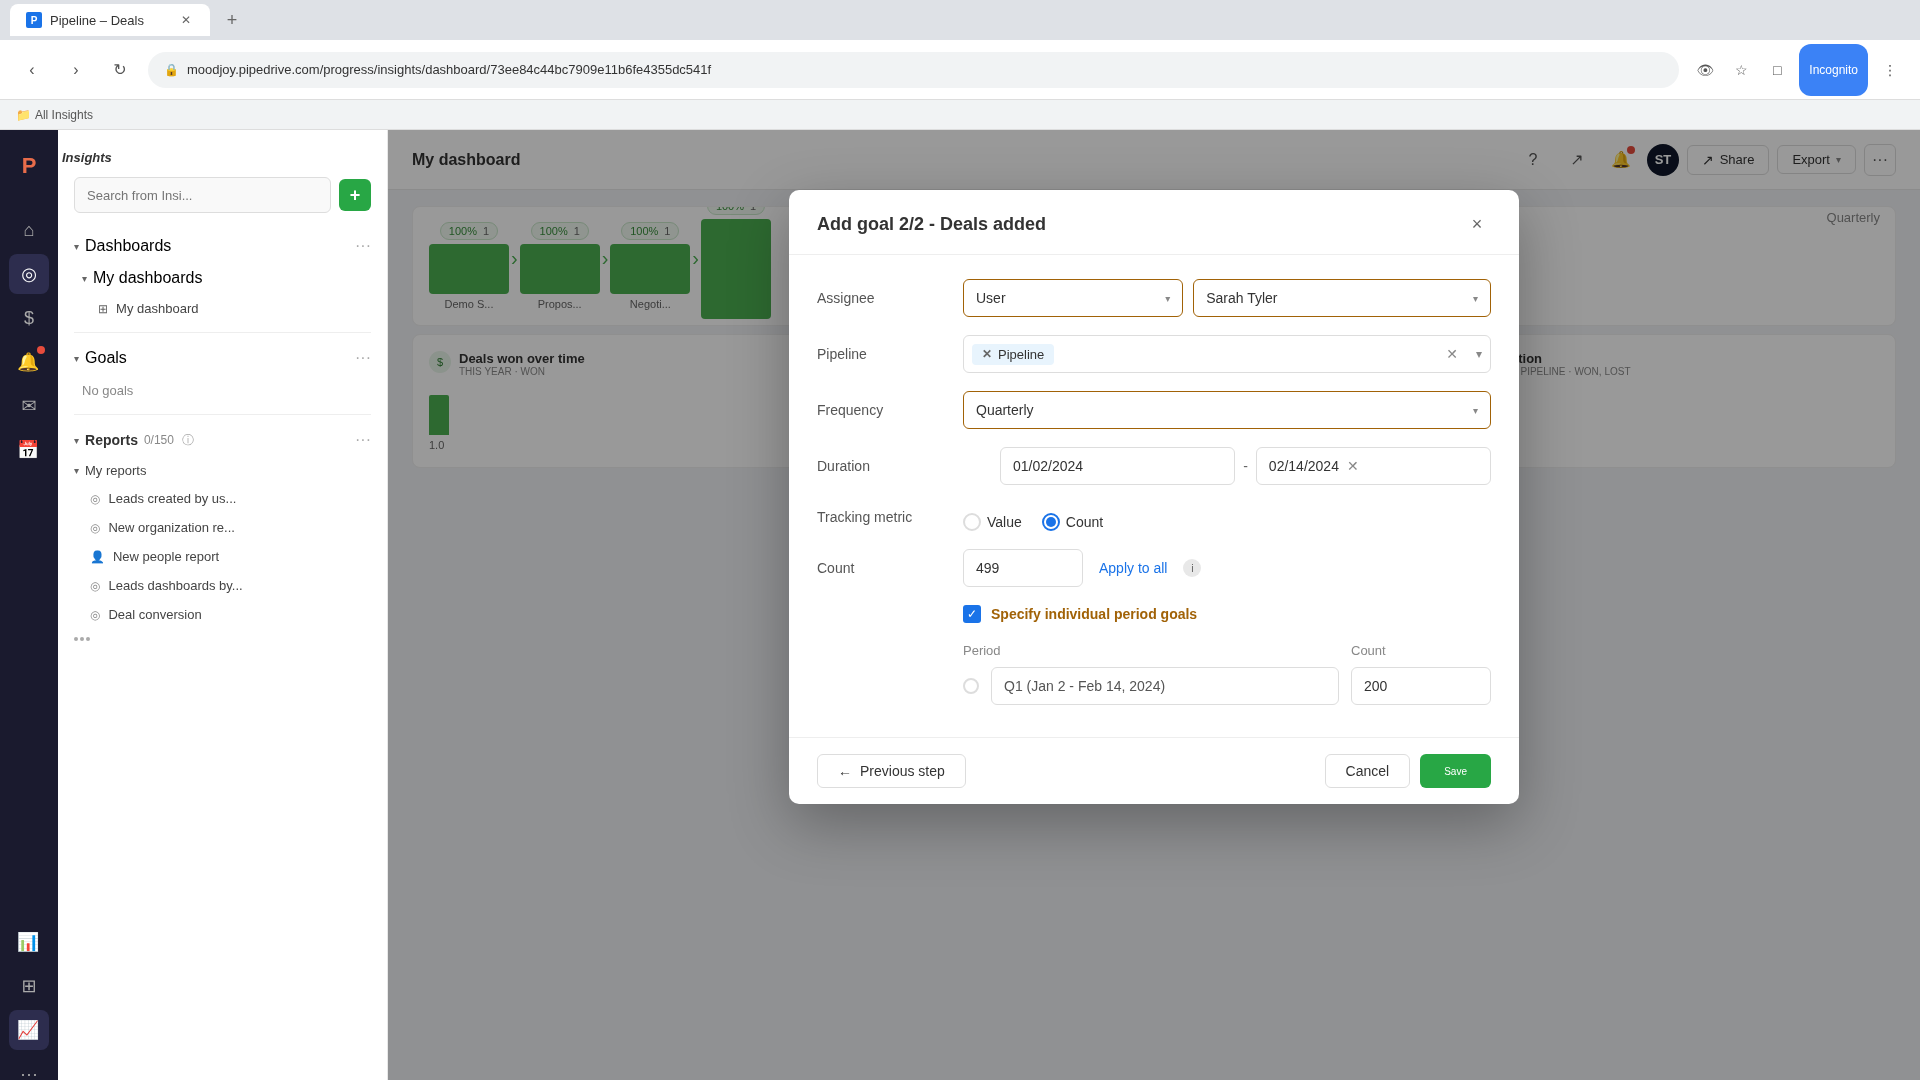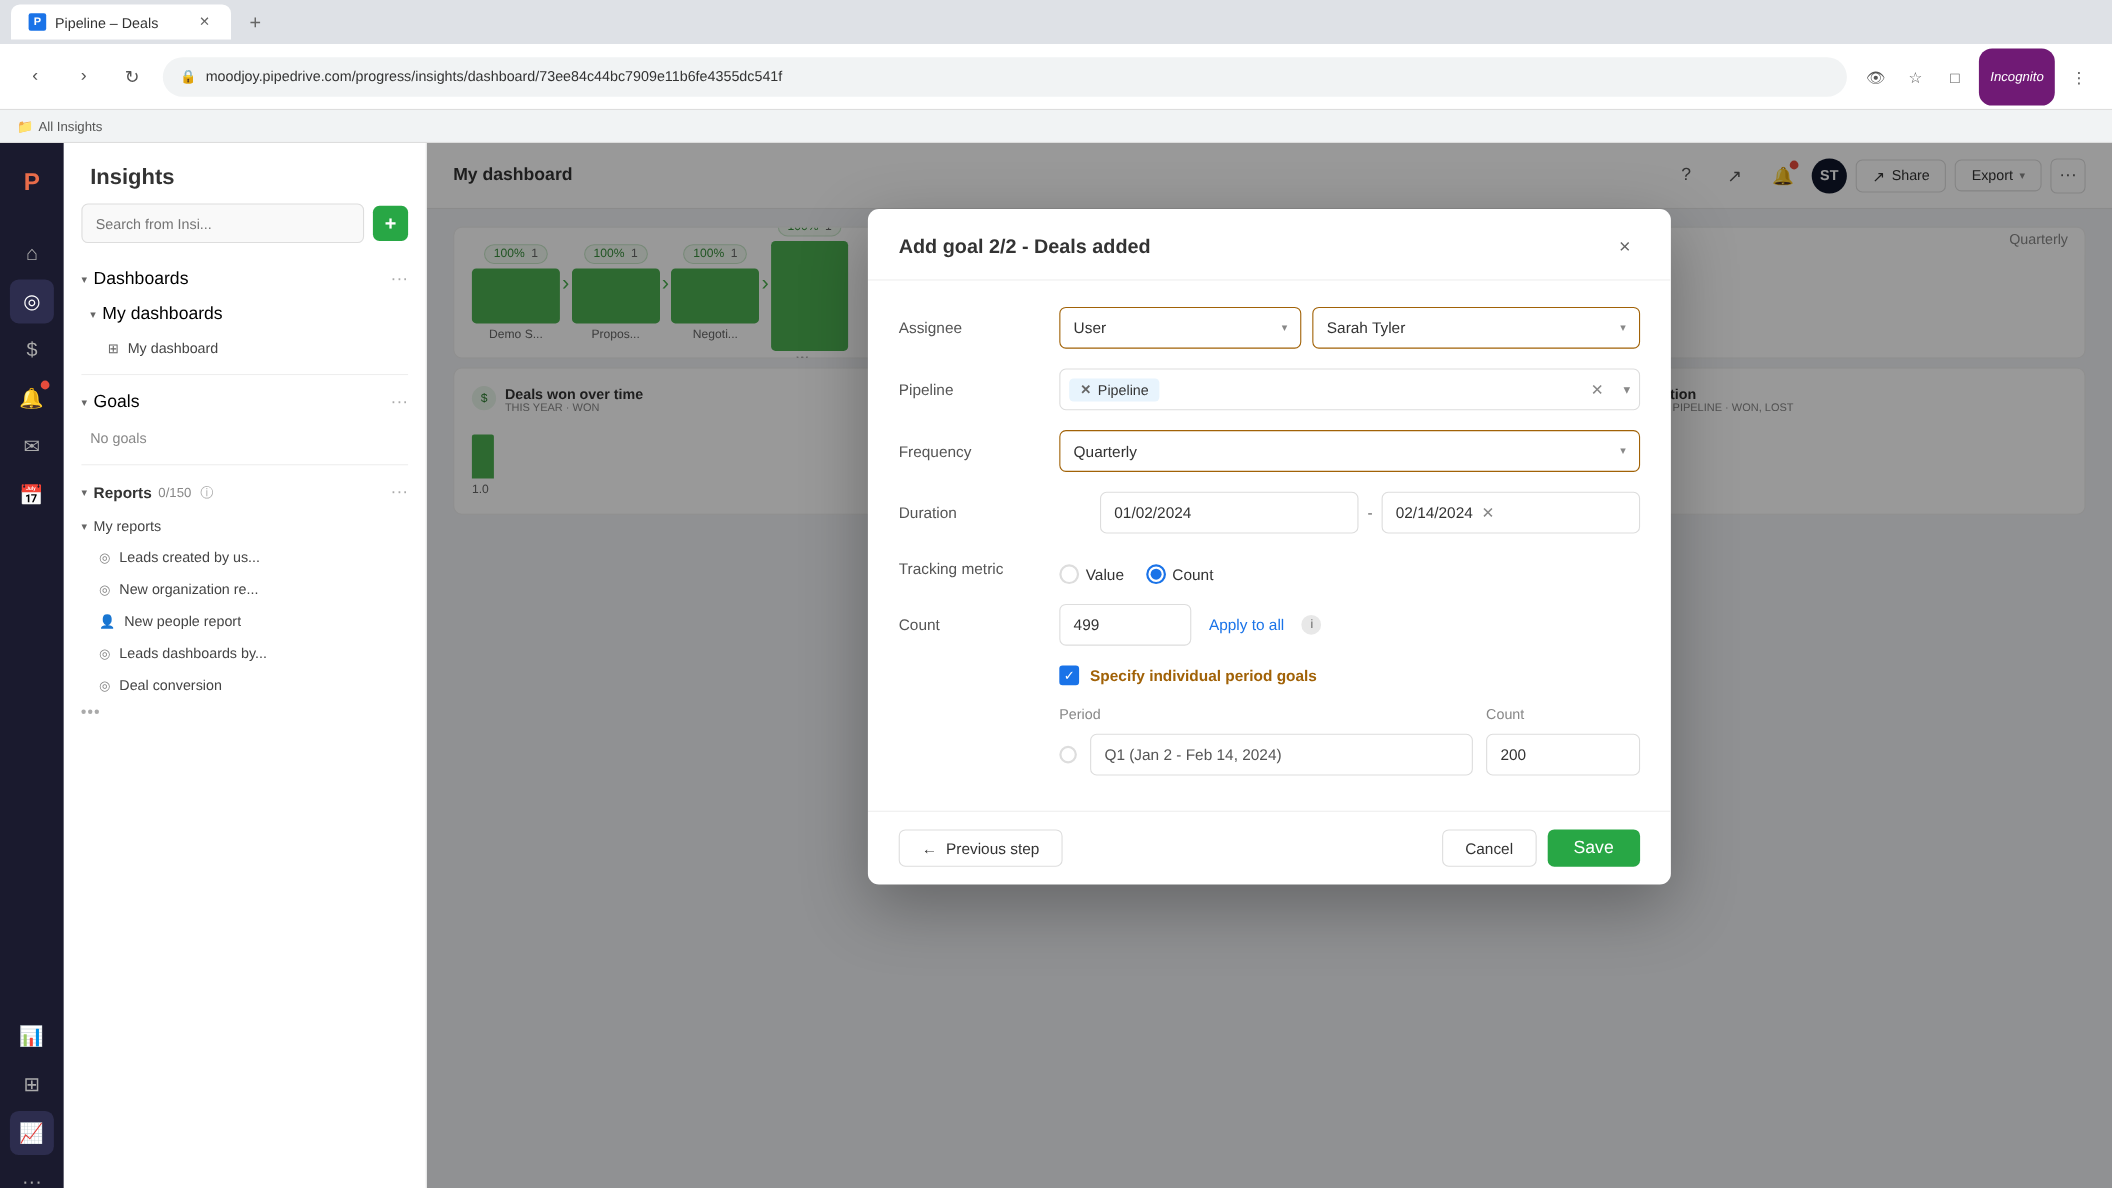--- a/index.html
+++ b/index.html
@@ -7,36 +7,36 @@
     .browser-titlebar { background: #dee1e6; height: 40px; display: flex; align-items: center; padding: 0 10px; gap: 8px; }
     .browser-tab { background: #fff; border-radius: 8px 8px 0 0; padding: 0 16px; height: 32px; display: flex; align-items: center; gap: 8px; font-size: 13px; color: #333; min-width: 200px; }
     .browser-tab-favicon { width: 16px; height: 16px; background: #1a73e8; border-radius: 2px; display: flex; align-items: center; justify-content: center; color: white; font-size: 10px; font-weight: bold; }
     .browser-tab-close { width: 16px; height: 16px; display: flex; align-items: center; justify-content: center; border-radius: 50%; cursor: pointer; color: #666; font-size: 12px; margin-left: auto; }
     .browser-tab-new { width: 28px; height: 28px; display: flex; align-items: center; justify-content: center; border-radius: 50%; color: #666; font-size: 18px; cursor: pointer; }
     .browser-nav { background: #fff; height: 60px; display: flex; align-items: center; padding: 0 16px; gap: 12px; border-bottom: 1px solid #ddd; }
     .browser-nav-btn { width: 32px; height: 32px; display: flex; align-items: center; justify-content: center; border-radius: 50%; cursor: pointer; color: #555; font-size: 16px; }
     .browser-address { flex: 1; height: 36px; background: #f1f3f4; border-radius: 20px; display: flex; align-items: center; padding: 0 16px; font-size: 13px; color: #333; gap: 8px; }
     .browser-nav-right { display: flex; align-items: center; gap: 8px; }
     .browser-nav-icon { width: 28px; height: 28px; display: flex; align-items: center; justify-content: center; cursor: pointer; color: #555; font-size: 14px; }
-    .incognito-badge { background: #701a75; color: white; padding: 19px 10px; border-radius: 12px; font-size: 12px; font-style: italic; }
+    .incognito-badge { background: #3b82f6; color: white; padding: 19px 10px; border-radius: 12px; font-size: 12px; }
     .bookmarks-bar { height: 30px; background: #f1f3f4; display: flex; align-items: center; padding: 0 16px; font-size: 12px; color: #555; gap: 4px; border-bottom: 1px solid #ddd; }
 
     
     .app-layout { display: flex; height: 980px; position: relative; }
 
     
     .icon-sidebar { width: 58px; background: #1a1a2e; display: flex; flex-direction: column; align-items: center; padding: 16px 0; gap: 4px; }
     .icon-sidebar-item { width: 40px; height: 40px; display: flex; align-items: center; justify-content: center; border-radius: 8px; cursor: pointer; color: #aaa; font-size: 18px; position: relative; }
     .icon-sidebar-item.active { background: #2d2d4e; color: #fff; }
     .icon-sidebar-logo { color: #e86c4a; font-size: 22px; font-weight: bold; margin-bottom: 12px; }
     .notification-dot { width: 8px; height: 8px; background: #e74c3c; border-radius: 50%; position: absolute; top: 4px; right: 4px; }
 
     
     .main-sidebar { width: 330px; background: #fff; border-right: 1px solid #e8e8e8; display: flex; flex-direction: column; overflow: hidden; }
-    .sidebar-header { padding: 20px 24px 12px; font-size: 20px; font-weight: 600; color: #333; }
+    .sidebar-header { padding: 20px 4px 12px; font-size: 13px; font-weight: 600; color: #333; font-style: italic; }
     .sidebar-search { margin: 0 16px 12px; display: flex; align-items: center; gap: 8px; }
     .sidebar-search-input { flex: 1; height: 36px; border: 1px solid #ddd; border-radius: 6px; padding: 0 12px; font-size: 13px; color: #666; background: #f9f9f9; }
     .sidebar-add-btn { width: 32px; height: 32px; background: #28a745; border-radius: 6px; display: flex; align-items: center; justify-content: center; cursor: pointer; color: white; font-size: 18px; font-weight: bold; }
     .sidebar-section { padding: 4px 0; }
     .sidebar-section-header { display: flex; align-items: center; padding: 8px 16px; gap: 6px; cursor: pointer; }
     .sidebar-section-chevron { font-size: 10px; color: #666; }
     .sidebar-section-dots { margin-left: auto; color: #aaa; font-size: 16px; cursor: pointer; }
     .sidebar-subsection { padding-left: 8px; }
     .sidebar-subsection-header { display: flex; align-items: center; padding: 6px 16px; gap: 6px; cursor: pointer; }
     .sidebar-item { display: flex; align-items: center; padding: 8px 16px 8px 32px; gap: 8px; cursor: pointer; border-radius: 4px; }
@@ -101,21 +101,21 @@
     .period-count-col { flex: 1; }
     .period-count-col2 { width: 140px; }
     .period-row { display: flex; align-items: center; gap: 12px; margin-left: 146px; margin-bottom: 8px; }
     .period-radio { width: 16px; height: 16px; border-radius: 50%; border: 2px solid #ddd; flex-shrink: 0; }
     .period-input { flex: 1; height: 38px; border: 1px solid #ddd; border-radius: 6px; padding: 0 12px; font-size: 14px; color: #555; background: #fff; display: flex; align-items: center; }
     .period-count-input { width: 140px; height: 38px; border: 1px solid #ddd; border-radius: 6px; padding: 0 12px; font-size: 14px; color: #333; background: #fff; display: flex; align-items: center; }
     .modal-footer { display: flex; align-items: center; justify-content: space-between; padding: 16px 28px; border-top: 1px solid #eee; }
     .prev-step-btn { display: flex; align-items: center; gap: 8px; padding: 8px 20px; border: 1px solid #ddd; border-radius: 6px; cursor: pointer; font-size: 14px; color: #333; background: #fff; }
     .modal-footer-right { display: flex; gap: 10px; }
     .cancel-btn { padding: 8px 20px; border: 1px solid #ddd; border-radius: 6px; cursor: pointer; font-size: 14px; color: #333; background: #fff; }
-    .save-btn { padding: 0 24px; border: none; border-radius: 6px; cursor: pointer; font-size: 16px; color: #fff; background: #28a745; font-weight: 500; }
+    .save-btn { padding: 0 24px; border: none; border-radius: 6px; cursor: pointer; font-size: 10px; color: #fff; background: #28a745; font-weight: 500; }
 
     
     .sidebar-scroll { overflow-y: auto; flex: 1; }
     .sidebar-scroll::-webkit-scrollbar { width: 4px; }
     .sidebar-scroll::-webkit-scrollbar-thumb { background: #ddd; border-radius: 2px; }
 
     
     .top-icon { width: 36px; height: 36px; display: flex; align-items: center; justify-content: center; border-radius: 6px; cursor: pointer; color: #555; font-size: 16px; }
 
     .content-area { background: #f0f2f5; flex: 1; overflow: hidden; position: relative; }

